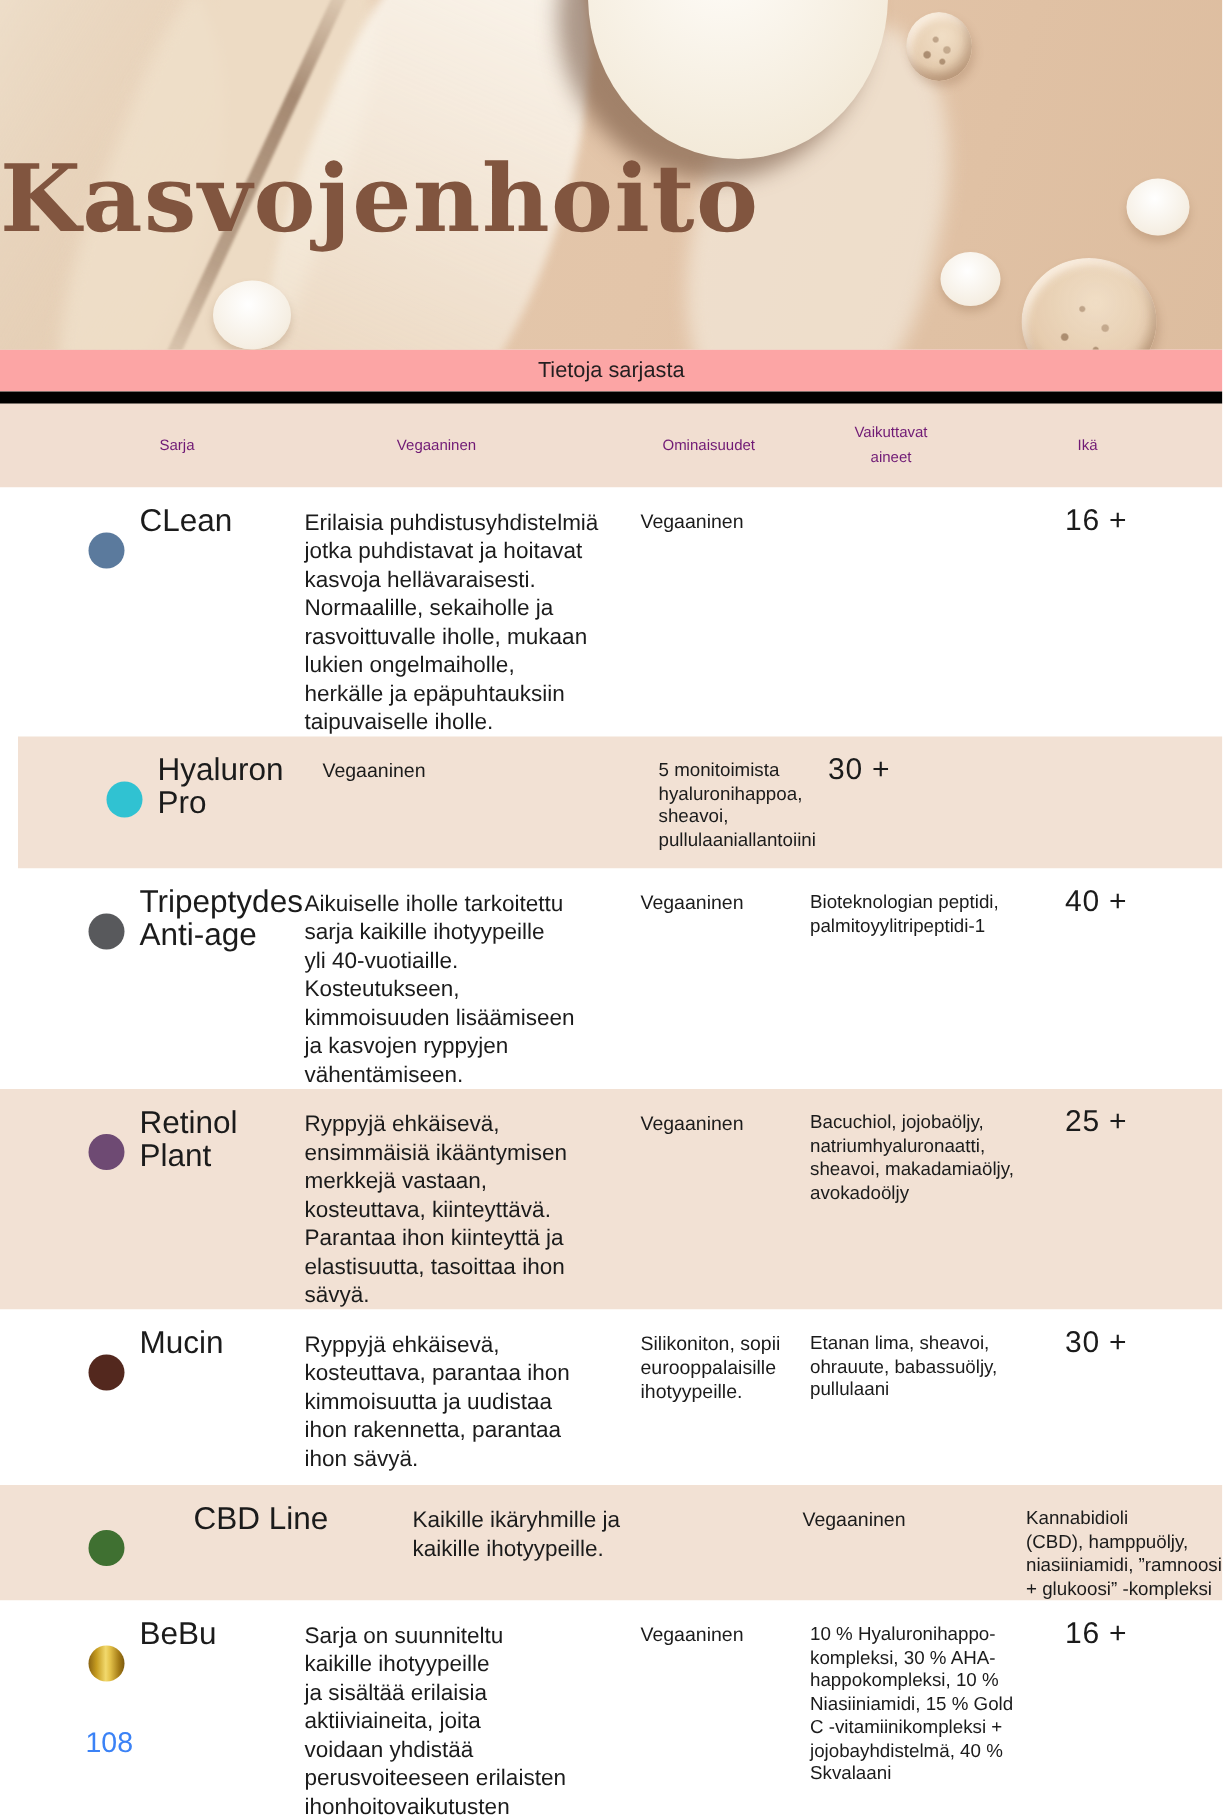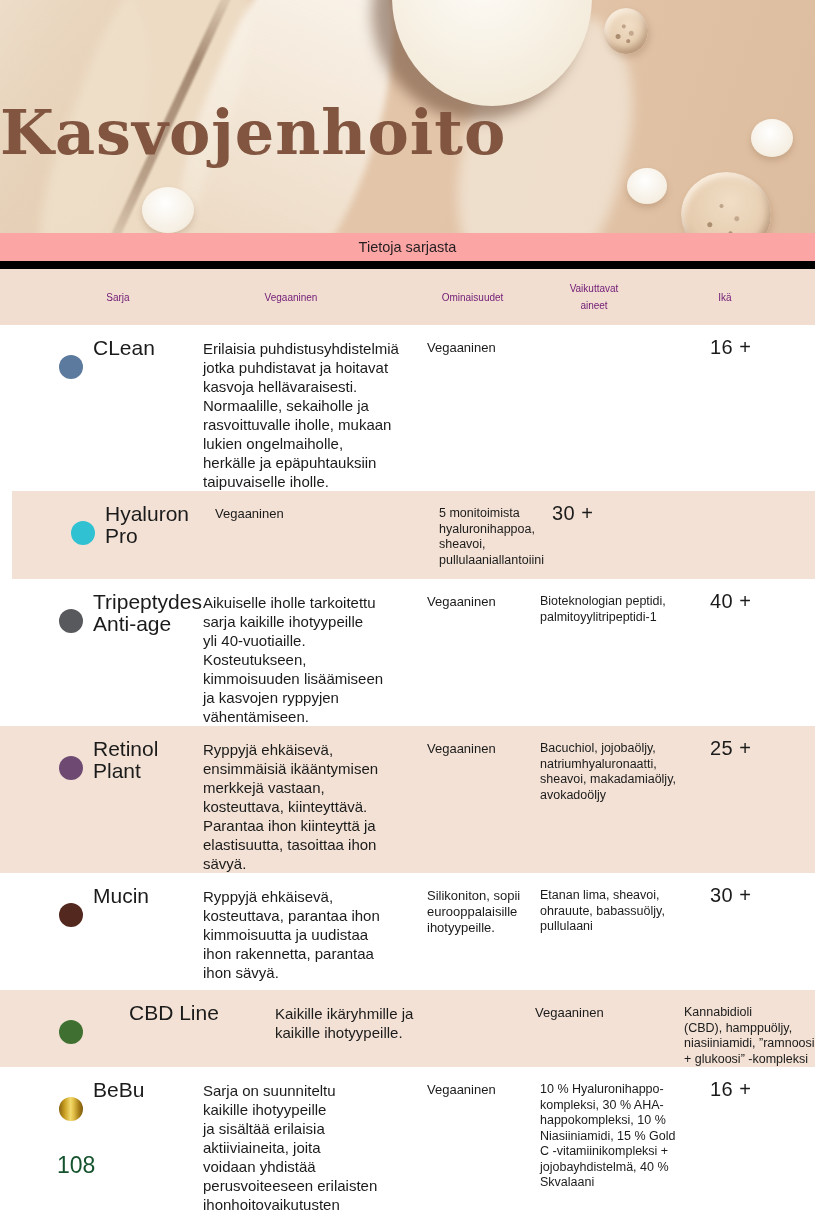--- a/index.html
+++ b/index.html
@@ -93,21 +93,21 @@
   .cell{white-space:pre-line;}
   .dot-cell{padding-top:12px;}
   .dot{display:block;width:24px;height:24px;border-radius:50%;margin-left:2px;background:#888;}
   .dot.gold{background:linear-gradient(90deg,#8a6413 0%,#c59b1f 22%,#f2d96d 48%,#e4c24a 60%,#a37a15 85%,#7c5a10 100%) !important;}
   .name-cell{padding-top:12px;font-size:21px;line-height:22px;}
   .suos-cell{padding-top:14px;font-size:15px;line-height:19px;}
   .omin-cell{padding-top:15px;font-size:13px;line-height:16px;padding-right:4px;}
   .aine-cell{padding-top:15px;font-size:12.5px;line-height:15.5px;padding-right:6px;}
   .ika-cell{padding-top:11px;font-size:20px;letter-spacing:.5px;}
 
-  .page-num{position:absolute;left:57px;top:1152px;font-size:23px;color:#14532d;}
+  .page-num{position:absolute;left:57px;top:1152px;font-size:19px;color:#3b82f6;}
 </style>
 </head>
 <body>
 
 <div class="page">
 
   <div class="hero">
     <div class="sm1"></div>
     <div class="sm2"></div>
     <div class="sm3"></div>

